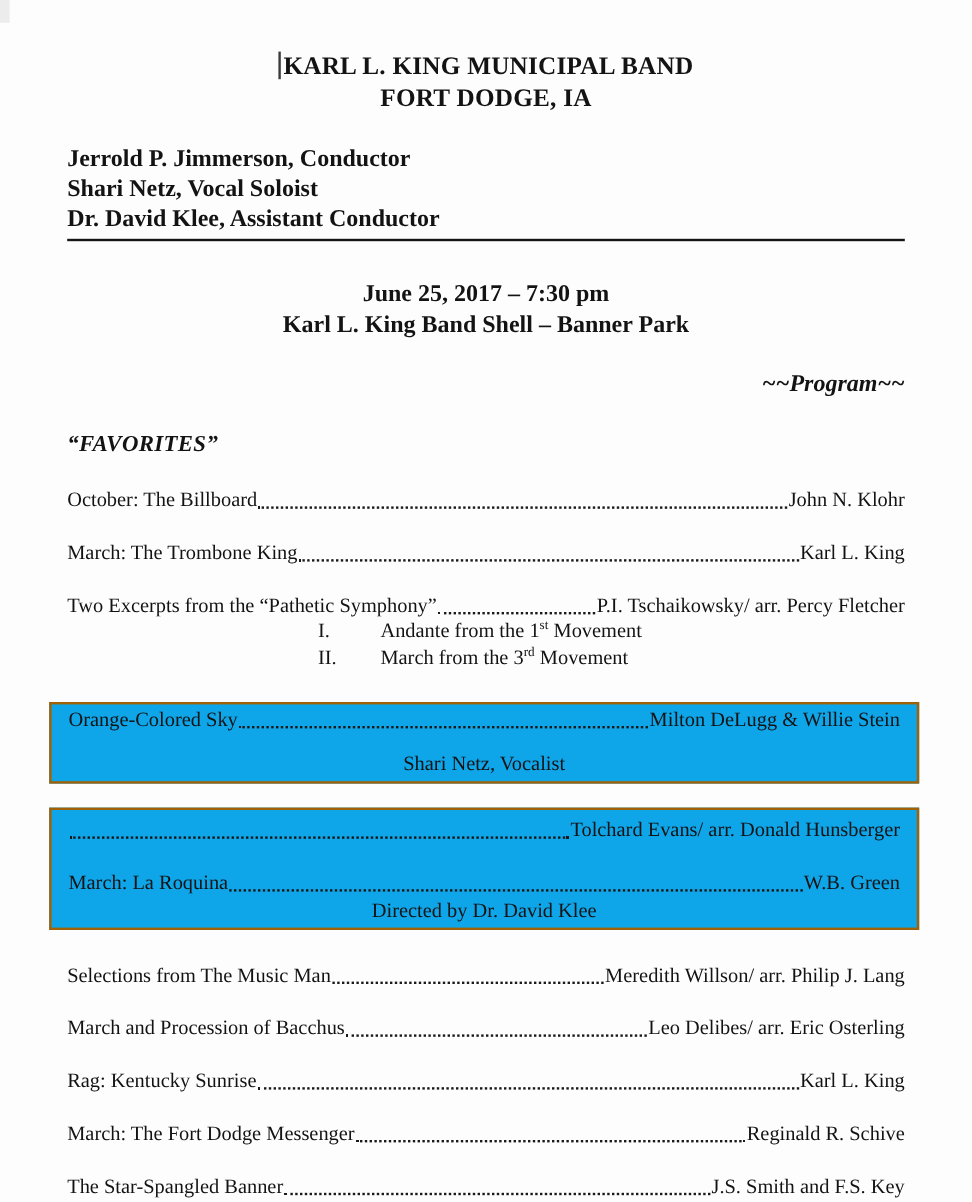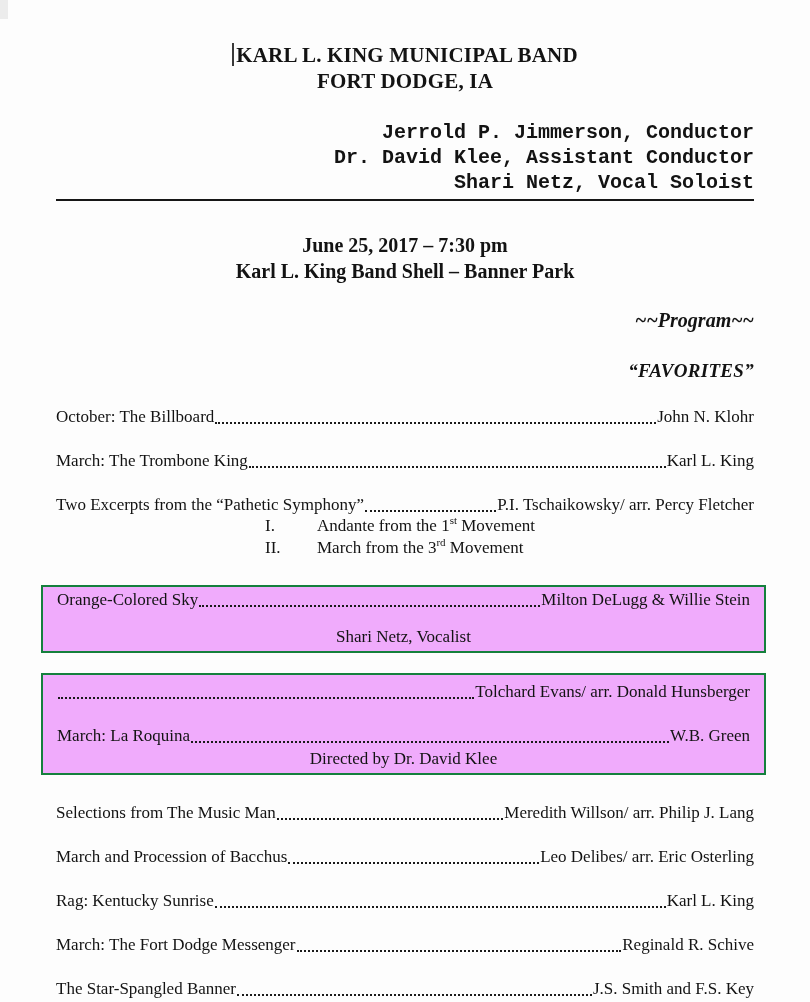--- a/index.html
+++ b/index.html
@@ -23,39 +23,39 @@
     text-align: center;
     font-size: 21px; font-weight: bold; line-height: 26px;
     letter-spacing: 0.2px;
   }
   .caret {
     display: inline-block; width: 2px; height: 23px;
     background: #3a3a3a; margin-right: 2px; vertical-align: -4px;
   }
   .credits {
     margin-top: 26px;
-    text-align: right;
-    font-size: 20px; font-weight: bold; line-height: 25px; font-family: Liberation Mono, monospace;
+    text-align: left;
+    font-size: 20px; font-weight: bold; line-height: 25px;
   }
   .rule {
     border: none; border-top: 2px solid #161616;
     margin: 4px 0 0 0;
   }
 
   
   .event {
     margin-top: 31px; text-align: center;
     font-size: 20px; font-weight: bold; line-height: 26px;
   }
   .program-heading {
     margin-top: 25px; text-align: right;
     font-size: 20px; font-weight: bold; font-style: italic; line-height: 22px;
   }
   .theme-heading {
-    margin-top: 29px; text-align: right;
+    margin-top: 29px; text-align: left;
     font-size: 19px; font-weight: bold; font-style: italic; line-height: 22px;
     letter-spacing: 0.3px;
   }
 
   
   .rows-top { margin-top: 25px; }
   .row {
     display: flex; align-items: baseline;
     font-size: 17px; line-height: 20px;
     margin-top: 24px;
@@ -74,22 +74,22 @@
   }
   .movement {
     font-size: 17px; line-height: 22px;
     margin-left: 209px; display: flex;
   }
   .mnum { display: inline-block; width: 52px; }
   sup { font-size: 11px; line-height: 0; }
 
   
   .boxed {
-    background: #f0abfc;
-    border: 2px solid #15803d;
+    background: #0ea5e9;
+    border: 2px solid #a16207;
     margin-left: -15px; margin-right: -12px;
     padding: 3px 14px 4px 14px;
   }
   .box1 { margin-top: 26px; }
   .box2 { margin-top: 20px; padding-top: 7px; }
   .boxed .row { margin-top: 0; }
   .box2 .row + .row { margin-top: 24px; }
   .box-note {
     text-align: center; font-size: 17px; line-height: 21px;
     margin-top: 16px;
@@ -104,22 +104,22 @@
 <div class="corner-artifact"></div>
 
 <div class="content">
 
   <h1 class="band-title"><span class="caret"></span><span>KARL L. KING MUNICIPAL BAND</span><br>
     <span>FORT DODGE, IA</span>
   </h1>
 
   <div class="credits">
     <div>Jerrold P. Jimmerson, Conductor</div>
+    <div>Shari Netz, Vocal Soloist</div>
     <div>Dr. David Klee, Assistant Conductor</div>
-    <div>Shari Netz, Vocal Soloist</div>
   </div>
 
   <hr class="rule">
 
   <div class="event">
     <div>June 25, 2017 – 7:30 pm</div>
     <div>Karl L. King Band Shell – Banner Park</div>
   </div>
 
   <div class="program-heading">~~Program~~</div>

